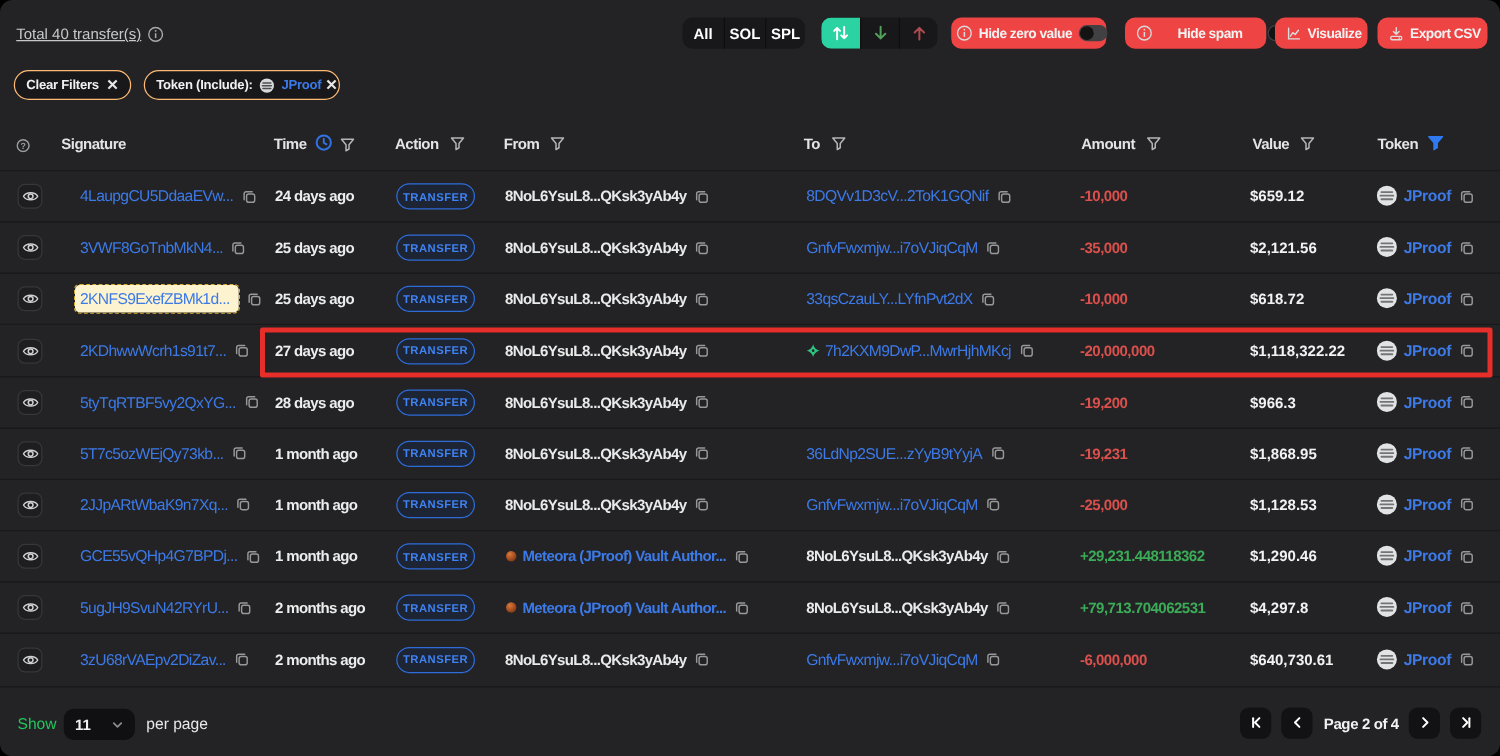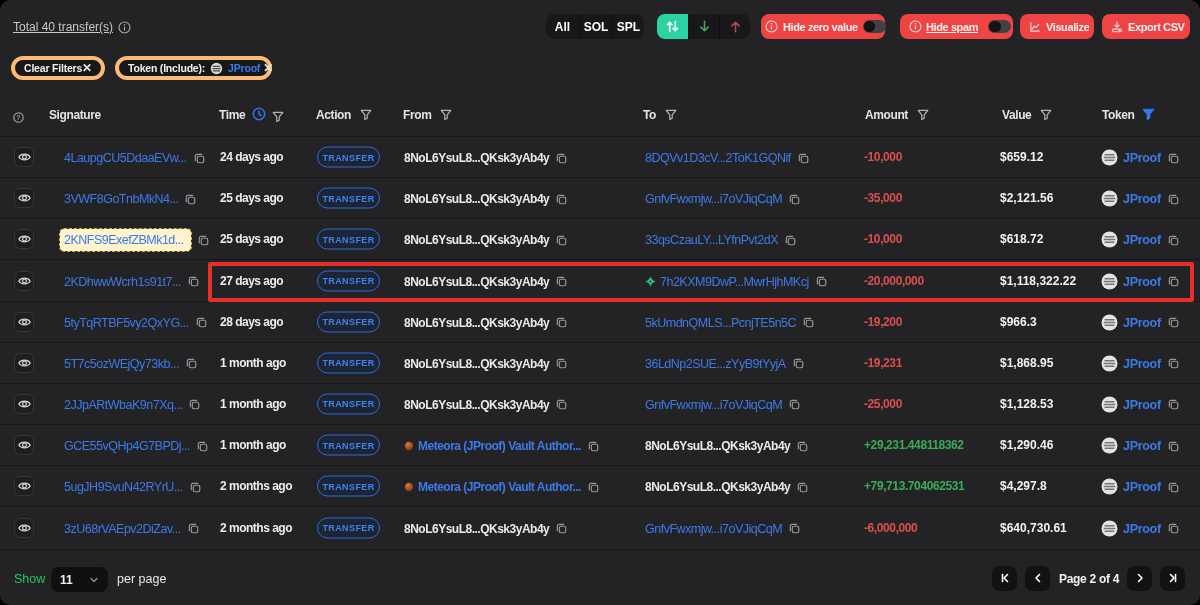--- a/index.html
+++ b/index.html
@@ -10,21 +10,21 @@
   .abs { position:absolute; }
   #total { left:13px; top:20px; font-size:12px; color:#c7c8c9; display:flex; align-items:center; gap:5px;text-decoration:underline; }
   .seg { display:flex; border-radius:8px; overflow:hidden; background:#18181a; height:25px; top:14px; }
   .seg > div { display:flex; align-items:center; justify-content:center; font-size:12px; font-weight:bold; color:#fff; white-space:nowrap; }
   .seg > div + div { border-left:1px solid #0e0e0f; }
   .pillbtn { background:#ef4444; border-radius:8px; height:25px; top:14px; white-space:nowrap;
              display:flex; align-items:center; font-size:11px; font-weight:bold; color:#f2f2f2; letter-spacing:-0.4px; }
   .toggle { width:23px; height:13.5px; background:#414143; border-radius:7px; position:relative; flex:none; }
   .toggle::after { content:""; position:absolute; left:1px; top:1px; width:11.5px; height:11.5px;
                    border-radius:50%; background:#131314; }
-  .chip { top:56px; height:24px; background:#18181a; border:4px solid #fdba74; border-radius:12px; white-space:nowrap;
+  .chip { top:56px; height:24px; background:#18181a; border:1px solid #fdba74; border-radius:12px; white-space:nowrap;
           display:flex; align-items:center; font-size:10.5px; font-weight:bold; color:#f0f0f0; letter-spacing:-0.2px; }
   .xmark { color:#e8e8e8; font-weight:bold; font-size:12px; letter-spacing:0; }
   .hdr { top:108px; font-size:12px; font-weight:bold; color:#e4e4e5; letter-spacing:-0.4px; white-space:nowrap; }
   .row { position:absolute; left:0; width:1200px; height:41.15px; border-bottom:1px solid #19191b; }
   .cell { position:absolute; top:50%; transform:translateY(-50%); white-space:nowrap; }
   .link { color:#3c7ae8; font-size:12.5px; letter-spacing:-0.5px; }
   .bold { font-weight:bold; }
   .sig { left:64px; }
   .time { left:220px; color:#eceded; font-size:12px; font-weight:bold; letter-spacing:-0.5px; }
   .badge { left:317px; width:63px; height:21px; border:1px solid #2e6cd9; border-radius:11px;
@@ -87,21 +87,21 @@
   <div class="abs pillbtn" style="left:761px; width:124px; padding:0 3px 0 4px; gap:5px;">
     <svg width="13" height="13" viewBox="0 0 14 14" style="flex:none;">
         <circle cx="7" cy="7" r="5.9" fill="none" stroke="#d9d9da" stroke-width="1.2"></circle>
         <rect x="6.35" y="6" width="1.3" height="4.2" fill="#d9d9da"></rect>
         <rect x="6.35" y="3.3" width="1.3" height="1.4" fill="#d9d9da"></rect>
       </svg>
       <span>Hide zero value</span>
       <span class="toggle" style="margin-left:auto;"></span>
   </div>
 
-  <div class="abs pillbtn" style="left:900px; width:113px; padding:0 2px 0 9px; gap:4px;text-decoration:underline;">
+  <div class="abs pillbtn" style="left:900px; width:113px; padding:0 2px 0 9px; gap:20px;">
     <svg width="13" height="13" viewBox="0 0 14 14" style="flex:none;">
         <circle cx="7" cy="7" r="5.9" fill="none" stroke="#d9d9da" stroke-width="1.2"></circle>
         <rect x="6.35" y="6" width="1.3" height="4.2" fill="#d9d9da"></rect>
         <rect x="6.35" y="3.3" width="1.3" height="1.4" fill="#d9d9da"></rect>
       </svg>
       <span>Hide spam</span>
       <span class="toggle" style="margin-left:auto;"></span>
   </div>
 
   <div class="abs pillbtn" style="left:1020px; width:74px; padding:0 9px; gap:5px;">
@@ -316,24 +316,20 @@
           <circle cx="6.5" cy="5" r="1.9" fill="none" stroke="#cfd0d1" stroke-width="1.2"></circle>
         </svg>
       </div>
     <div class="cell sig"><span class="link">5tyTqRTBF5vy2QxYG...</span><svg class="cicon" width="13" height="13" viewBox="0 0 14 14">
           <rect x="4.6" y="4.6" width="7" height="7" rx="1.8" fill="none" stroke="#97989a" stroke-width="1.25"></rect>
           <path d="M9.4 2.6H4.2a1.7 1.7 0 0 0-1.7 1.7v5.2" fill="none" stroke="#97989a" stroke-width="1.25" stroke-linecap="round"></path>
         </svg></div>
     <div class="cell time">28 days ago</div>
     <div class="cell badge">TRANSFER</div>
     <div class="cell from"><span class="addr">8NoL6YsuL8...QKsk3yAb4y</span><svg class="cicon" width="13" height="13" viewBox="0 0 14 14">
-          <rect x="4.6" y="4.6" width="7" height="7" rx="1.8" fill="none" stroke="#97989a" stroke-width="1.25"></rect>
-          <path d="M9.4 2.6H4.2a1.7 1.7 0 0 0-1.7 1.7v5.2" fill="none" stroke="#97989a" stroke-width="1.25" stroke-linecap="round"></path>
-        </svg></div>
-    <div class="cell to"><span class="link">5kUmdnQMLS...PcnjTE5n5C</span><svg class="cicon" width="13" height="13" viewBox="0 0 14 14">
           <rect x="4.6" y="4.6" width="7" height="7" rx="1.8" fill="none" stroke="#97989a" stroke-width="1.25"></rect>
           <path d="M9.4 2.6H4.2a1.7 1.7 0 0 0-1.7 1.7v5.2" fill="none" stroke="#97989a" stroke-width="1.25" stroke-linecap="round"></path>
         </svg></div>
     <div class="cell amt neg">-19,200</div>
     <div class="cell val">$966.3</div>
     <div class="cell tok"><svg width="17" height="17" viewBox="0 0 17 17" style="vertical-align:-4px; margin-right:5px;">
           <circle cx="8.5" cy="8.5" r="8" fill="#e2e3e4"></circle>
           <rect x="3.4" y="4.9" width="10.2" height="1.5" rx="0.75" fill="#737476"></rect>
           <rect x="2.6" y="7.75" width="11.8" height="1.5" rx="0.75" fill="#737476"></rect>
           <rect x="3.4" y="10.6" width="10.2" height="1.5" rx="0.75" fill="#737476"></rect>

